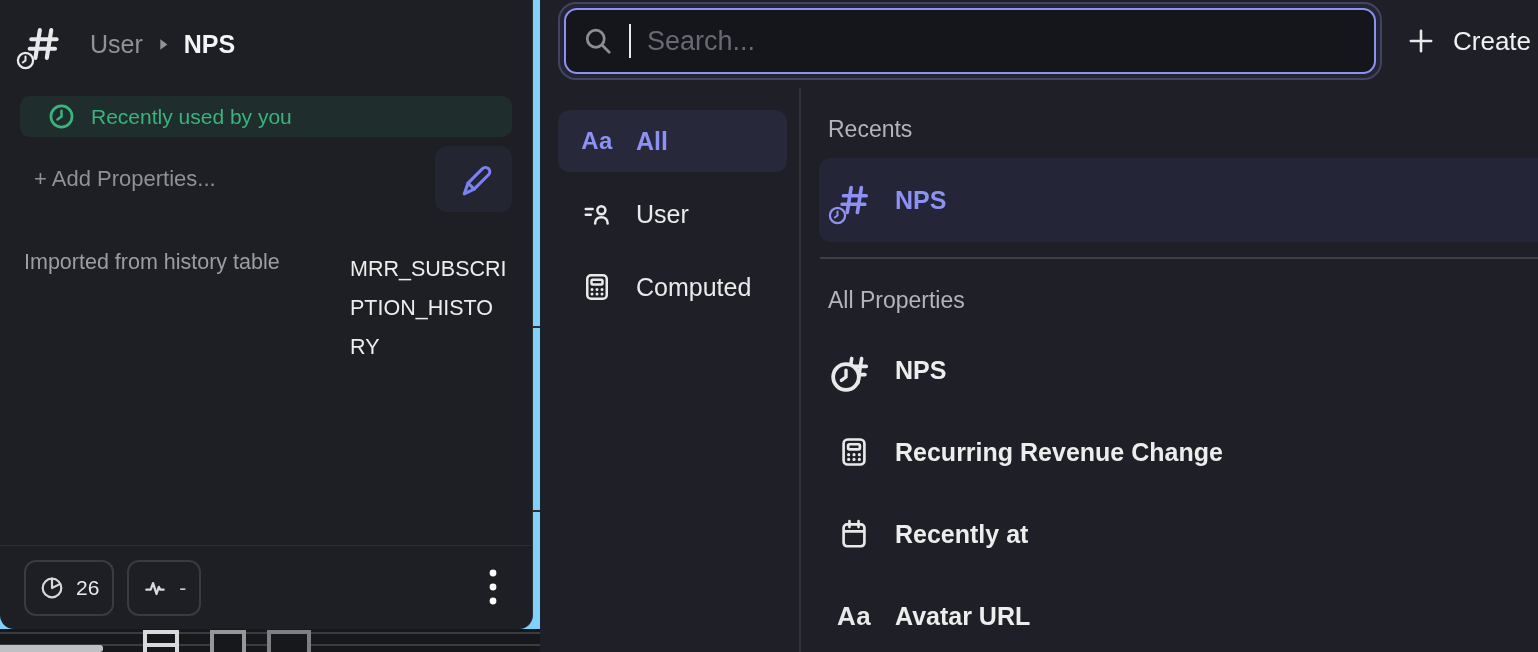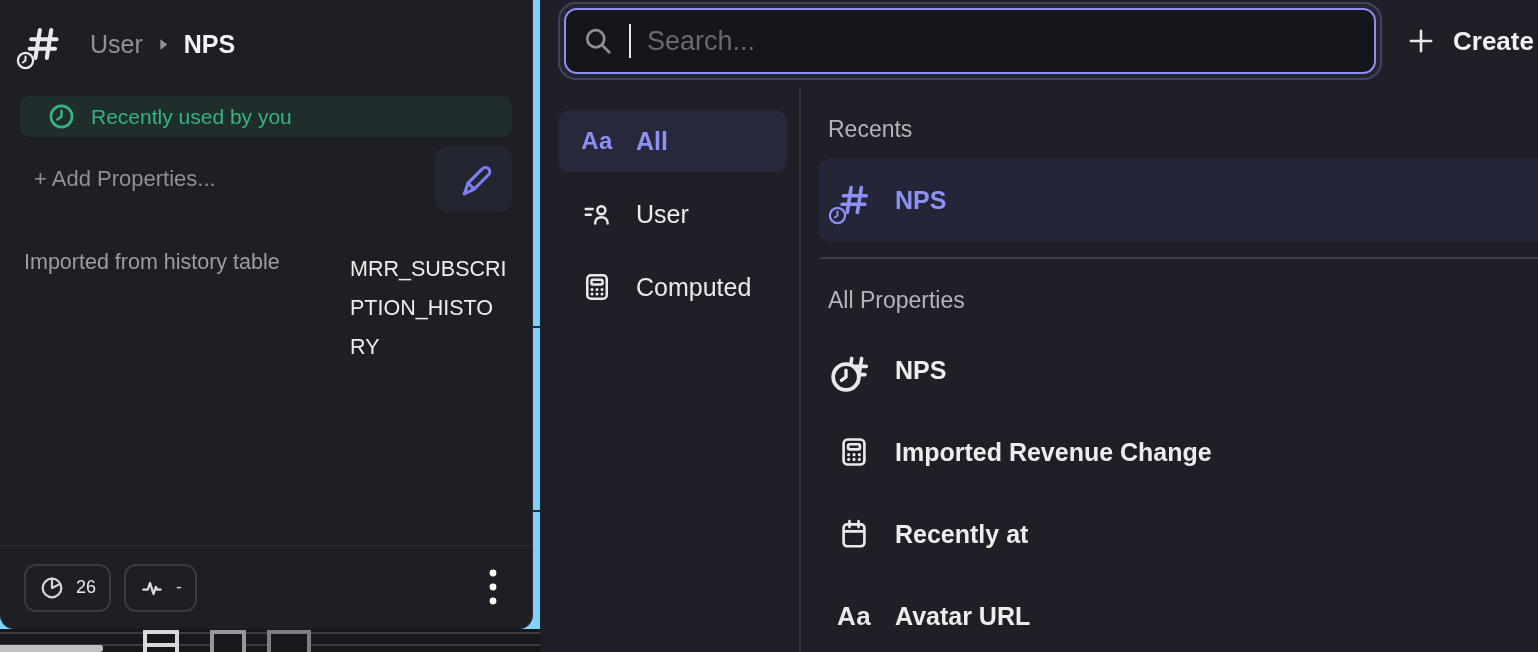--- a/index.html
+++ b/index.html
@@ -40,42 +40,42 @@
   .pencil-btn{ width:77px; height:66px; background:#232531; border:none; border-radius:12px;
     display:flex; align-items:center; justify-content:center; color:#7c80f5; cursor:pointer; }
   .pencil-btn svg{ width:36px; height:36px; }
 
   .meta-row{ margin-top:38px; display:flex; justify-content:space-between; padding:0 4px; }
   .meta-label{ color:#9a9da4; font-size:21.5px; }
   .meta-value{ width:158px; color:#eceded; font-size:21.5px; line-height:39px; word-break:break-all; font-weight:500; }
 
   .panel-footer{ position:absolute; left:0; right:0; bottom:0; height:84px; border-top:1px solid #2b2c32;
     display:flex; align-items:center; gap:13px; padding:0 24px; }
-  .pill{ height:48px; border:2px solid #393b42; border-radius:12px; background:transparent;
-    display:flex; align-items:center; gap:11px; padding:8px 13px; color:#e8e9eb; font-size:18px; cursor:pointer; }
+  .pill{ height:56px; border:2px solid #393b42; border-radius:12px; background:transparent;
+    display:flex; align-items:center; gap:11px; padding:8px 13px; color:#e8e9eb; font-size:21px; cursor:pointer; }
   .pill svg{ width:26px; height:26px; color:#d8d9db; }
   .pill .dash{ color:#c9cacd; }
   .kebab-btn{ margin-left:auto; background:none; border:none; cursor:pointer; width:30px; height:46px;
     display:flex; align-items:center; justify-content:center; color:#fff; }
   .kebab-btn svg{ width:8px; height:40px; }
 
   
   .modal{ position:absolute; left:540px; top:0; width:1178px; height:652px; background:#1f2027; }
 
   .search-ring{ position:absolute; left:18px; top:2px; width:824px; height:78px;
     border:2px solid #424360; border-radius:18px; background:rgba(120,123,246,0.06); padding:4px; }
   .search-box{ height:100%; border:2px solid #8e91f4; border-radius:13px; background:#15161b;
     display:flex; align-items:center; gap:16px; padding:0 17px; }
   .search-box svg{ width:30px; height:30px; color:#8b8e95; flex:0 0 auto; }
   .caret{ width:2px; height:34px; background:#e9eaec; flex:0 0 auto; }
   .search-input{ flex:1; background:transparent; border:none; outline:none; color:#dadbe0; font-size:27px; font-family:inherit; }
   .search-input::placeholder{ color:#676a73; }
 
   .create-btn{ position:absolute; left:866px; top:20px; height:42px; background:none; border:none; cursor:pointer;
-    display:flex; align-items:center; gap:17px; color:#f0f1f3; font-size:26px; font-weight:700; font-family:inherit; }
+    display:flex; align-items:center; gap:17px; color:#f0f1f3; font-size:26px; font-weight:400; font-family:inherit; }
   .create-btn svg{ width:30px; height:30px; color:#e8e9eb; }
 
   .modal-body{ position:absolute; left:0; top:88px; right:0; bottom:0; }
   .vdivider{ position:absolute; left:259px; top:0; bottom:0; width:2px; background:#32333a; }
 
   .tabs-col{ position:absolute; left:18px; top:22px; width:229px; display:flex; flex-direction:column; gap:11px; }
   .tab{ height:62px; border:none; background:transparent; border-radius:12px; cursor:pointer;
     display:flex; align-items:center; gap:21px; padding:0 21px; font-size:25px; color:#e9eaec; font-family:inherit; font-weight:500; }
   .tab.selected{ background:#272839; color:#8d90f4; font-weight:600; }
   .ticon{ width:36px; display:flex; justify-content:center; align-items:center; flex:0 0 auto; }
@@ -268,21 +268,21 @@
           </div>
 
           <div class="prop-row">
             <span class="ricon">
               <svg viewBox="0 0 24 24" fill="none" stroke="currentColor" stroke-width="2" stroke-linecap="round">
                 <rect x="4.2" y="2.6" width="15.6" height="18.8" rx="3"></rect>
                 <rect x="7.6" y="6.2" width="8.8" height="3.8" rx="1"></rect>
                 <path d="M8 14 h.01 M12 14 h.01 M16 14 h.01 M8 17.6 h.01 M12 17.6 h.01 M16 17.6 h.01" stroke-width="2.4"></path>
               </svg>
             </span>
-            <span>Imported Revenue Change</span>
+            <span>Recurring Revenue Change</span>
           </div>
 
           <div class="prop-row">
             <span class="ricon">
               <svg viewBox="0 0 24 24" fill="none" stroke="currentColor" stroke-width="2" stroke-linecap="round">
                 <rect x="4.2" y="4.8" width="15.6" height="16.4" rx="2.6"></rect>
                 <path d="M8.6 2.4 v4.4 M15.4 2.4 v4.4 M4.6 10 h15"></path>
               </svg>
             </span>
             <span>Recently at</span>

